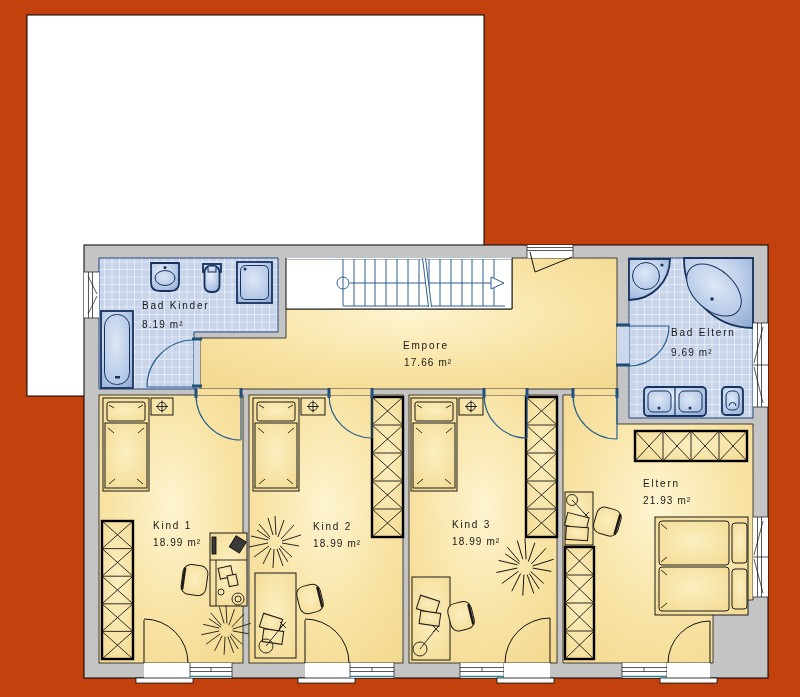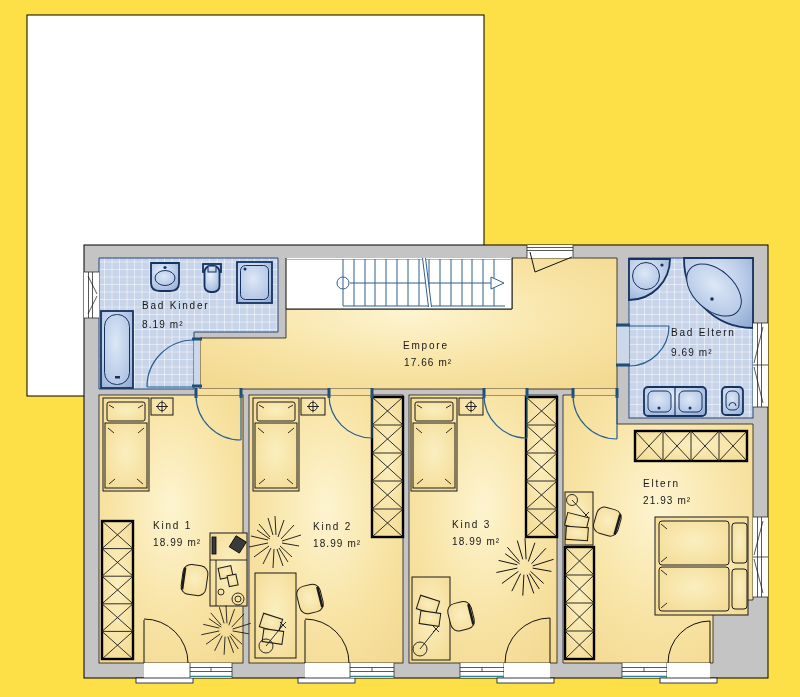--- a/index.html
+++ b/index.html
@@ -1,16 +1,16 @@
 <!DOCTYPE html>
 <html><head>
 <meta charset="utf-8">
 <style>
   html,body{margin:0;padding:0;background:#ffffff;}
-  .stage{position:relative;width:800px;height:697px;background:#fde047;overflow:hidden;
+  .stage{position:relative;width:800px;height:697px;background:#c2410c;overflow:hidden;
          font-family:"Liberation Sans",sans-serif;}
   svg{display:block}
   .fur  {fill:url(#furnG);stroke:#1a1a1a;stroke-width:1;}
   .furl {stroke:#1a1a1a;stroke-width:.9;fill:none;}
   .ward {fill:url(#furnG);stroke:#000;stroke-width:2.4;}
   .wline{stroke:#1a1a1a;stroke-width:.9;fill:none;}
   .fx   {fill:url(#fxG);stroke:#16335f;stroke-width:1.8;}
   .fxin {fill:url(#fxG2);stroke:#16335f;stroke-width:1;}
   .blue {stroke:#27608f;fill:none;stroke-width:1.2;}
   .blk  {stroke:#111;fill:none;stroke-width:1;}

